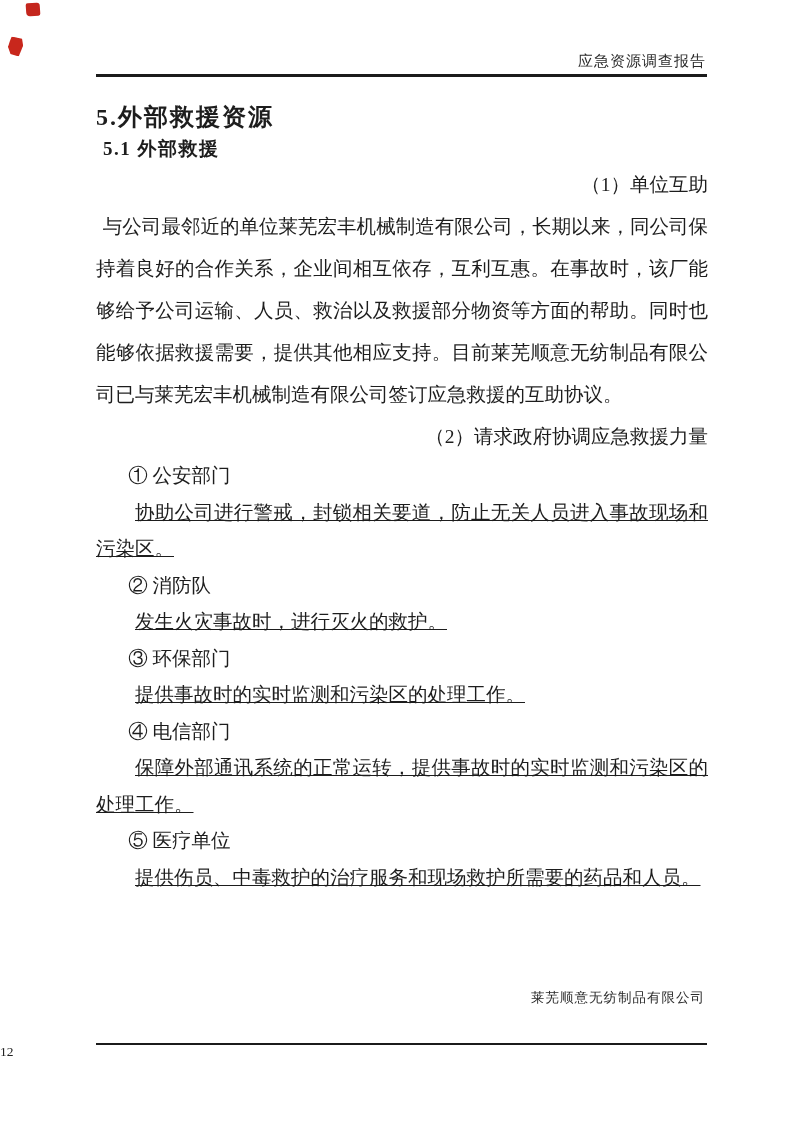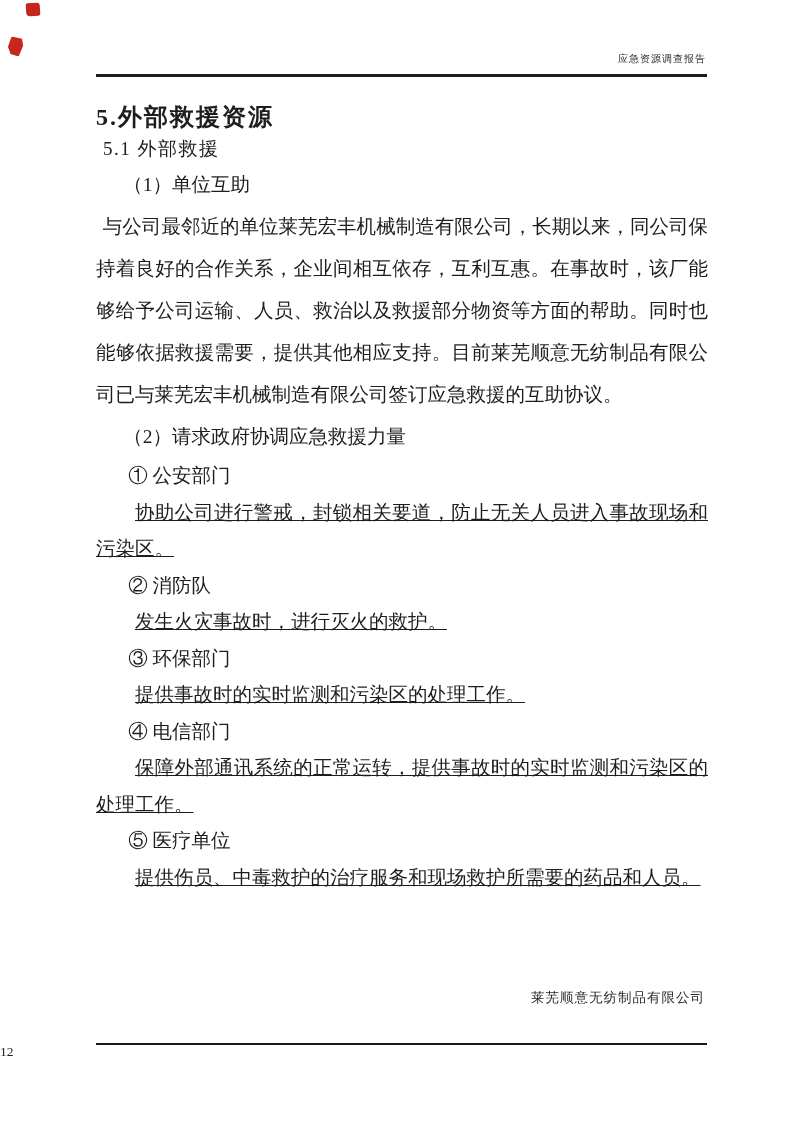--- a/index.html
+++ b/index.html
@@ -16,21 +16,21 @@
     font-family: "Liberation Serif", "DejaVu Serif", serif;
     color: #1d1d1d;
     overflow: hidden;
   }
 
   
   .running-header {
     position: absolute;
     top: 52px;
     right: 94px;
-    font-size: 10px;
+    font-size: 15px;
     letter-spacing: 1px;
     color: #2b2b2b;
   }
   .header-rule {
     position: absolute;
     top: 74px;
     left: 96px;
     width: 611px;
     height: 2.5px;
     background: #1b1b1b;
@@ -69,30 +69,31 @@
 
   .h1 {
     font-size: 24px;
     font-weight: bold;
     line-height: 34px;
     margin: 0 0 8px 0;
     letter-spacing: 2px;
   }
   .h2 {
     font-size: 19px;
-    font-weight: normal;
+    font-weight: bold;
     line-height: 30px;
     margin: 0 0 6px 0;
     padding-left: 7px;
     letter-spacing: 1.5px;
   }
   .sub {
     font-size: 19.5px;
     line-height: 42px;
     text-indent: 1.4em;
+    text-align: right;
   }
   .para {
     font-size: 19.5px;
     line-height: 42px;
     text-align: justify;
     text-indent: 2em;
   }
   .para.first-para { text-indent: 0.35em; }
   .para.mid { line-height: 40px; }
   .item {

